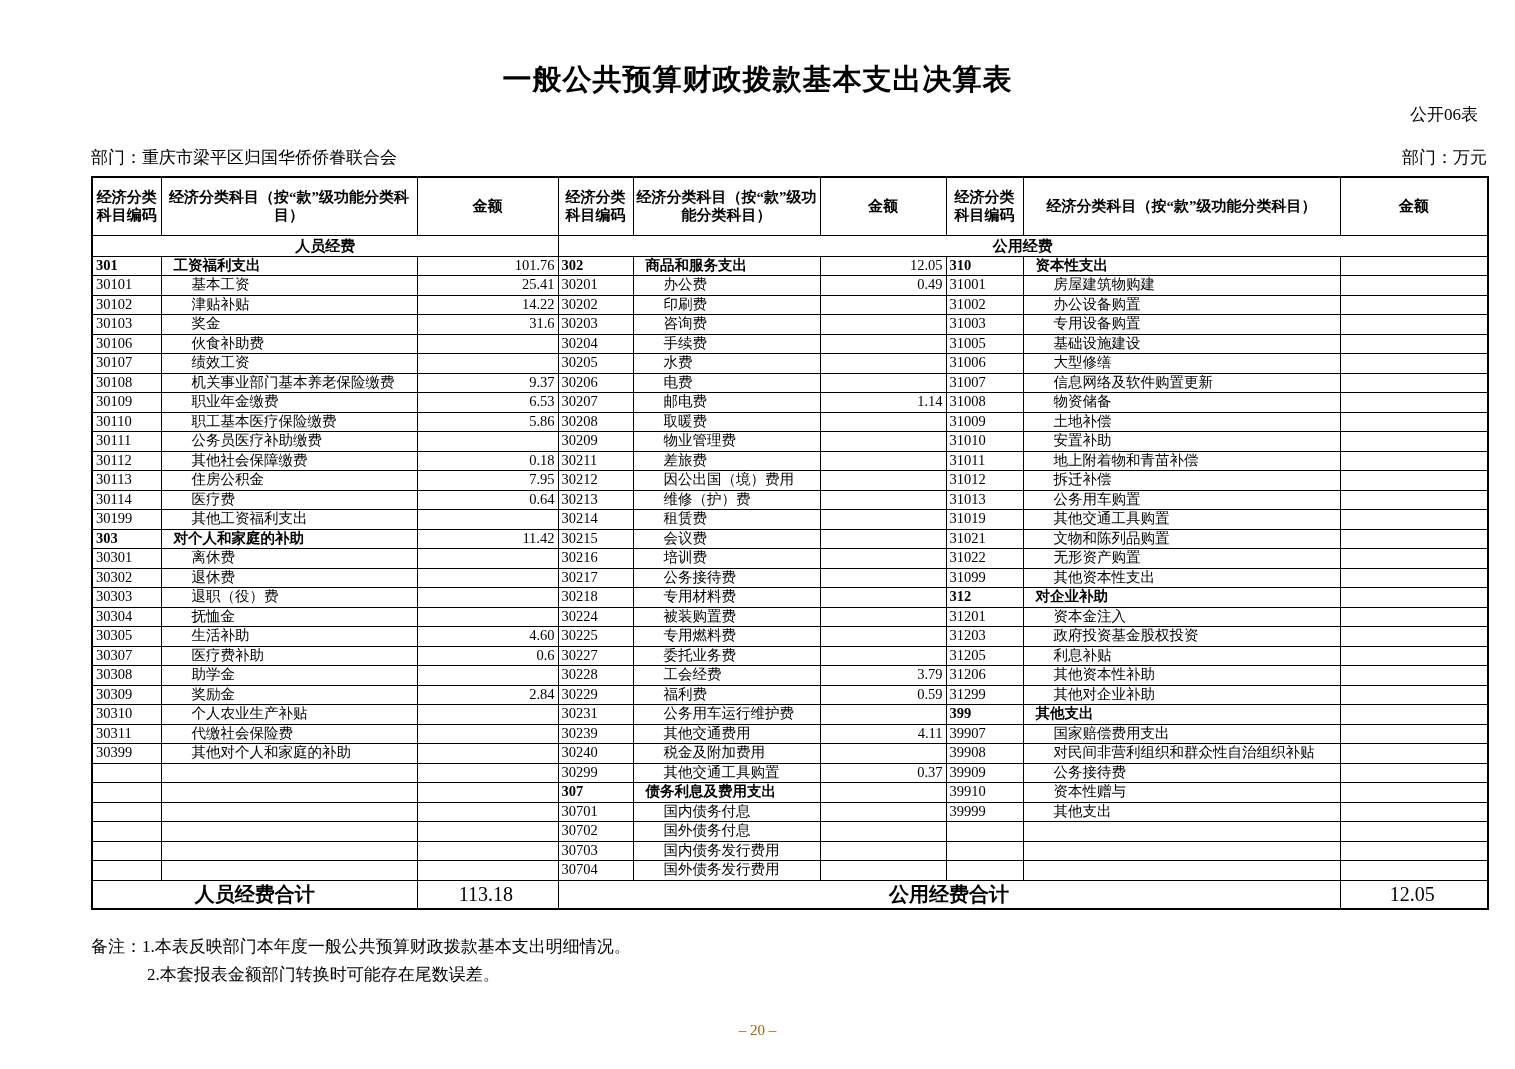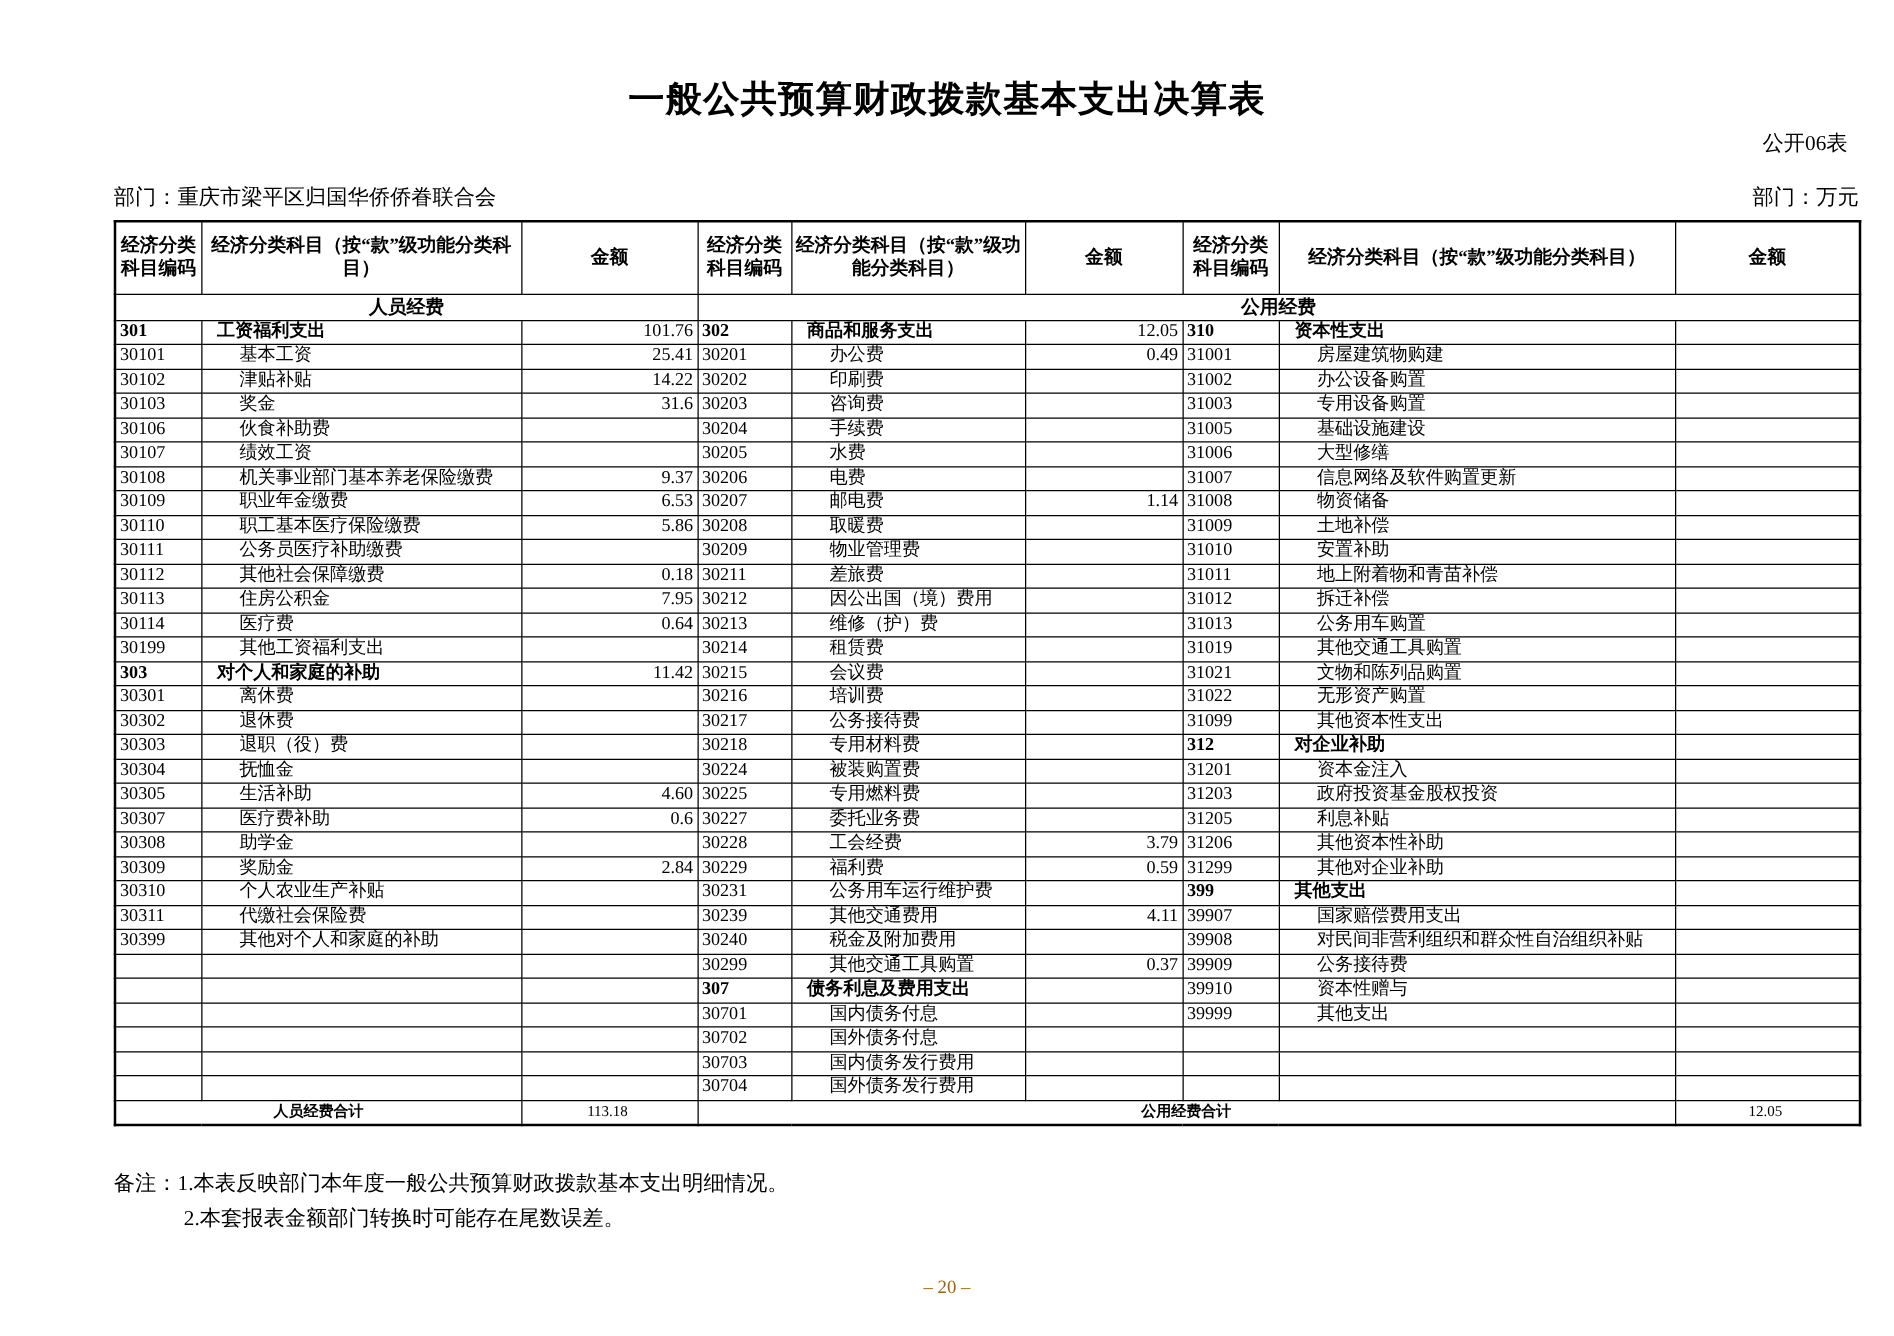--- a/index.html
+++ b/index.html
@@ -40,21 +40,21 @@
   }
   tbody td {
     height: 19.5px; font-size: 14.5px; line-height: 1.1;
     white-space: nowrap; vertical-align: middle;
   }
   td.td-code { padding-left: 3px; text-align: left; }
   td.td-subject { padding-left: 30px; text-align: left; }
   td.td-subject.cat { padding-left: 12px; }
   td.cat { font-weight: bold; }
   td.td-amount { text-align: right; padding-right: 3px; }
-  tfoot td { height: 20px; font-size: 12px; vertical-align: middle; }
+  tfoot td { height: 20px; font-size: 20px; vertical-align: middle; }
   td.total-label { text-align: center; font-weight: bold; }
   td.total-amount { text-align: center; padding-right: 3px; }
 
   .notes {
     position: absolute; left: 91px; top: 933px; font-size: 17px; line-height: 28px;
   }
   .notes .note-line2 { margin-left: 56px; }
   .page-number {
     position: absolute; top: 1022px; left: 0; width: 100%;
     text-align: center; font-size: 15px; color: #a16207;

